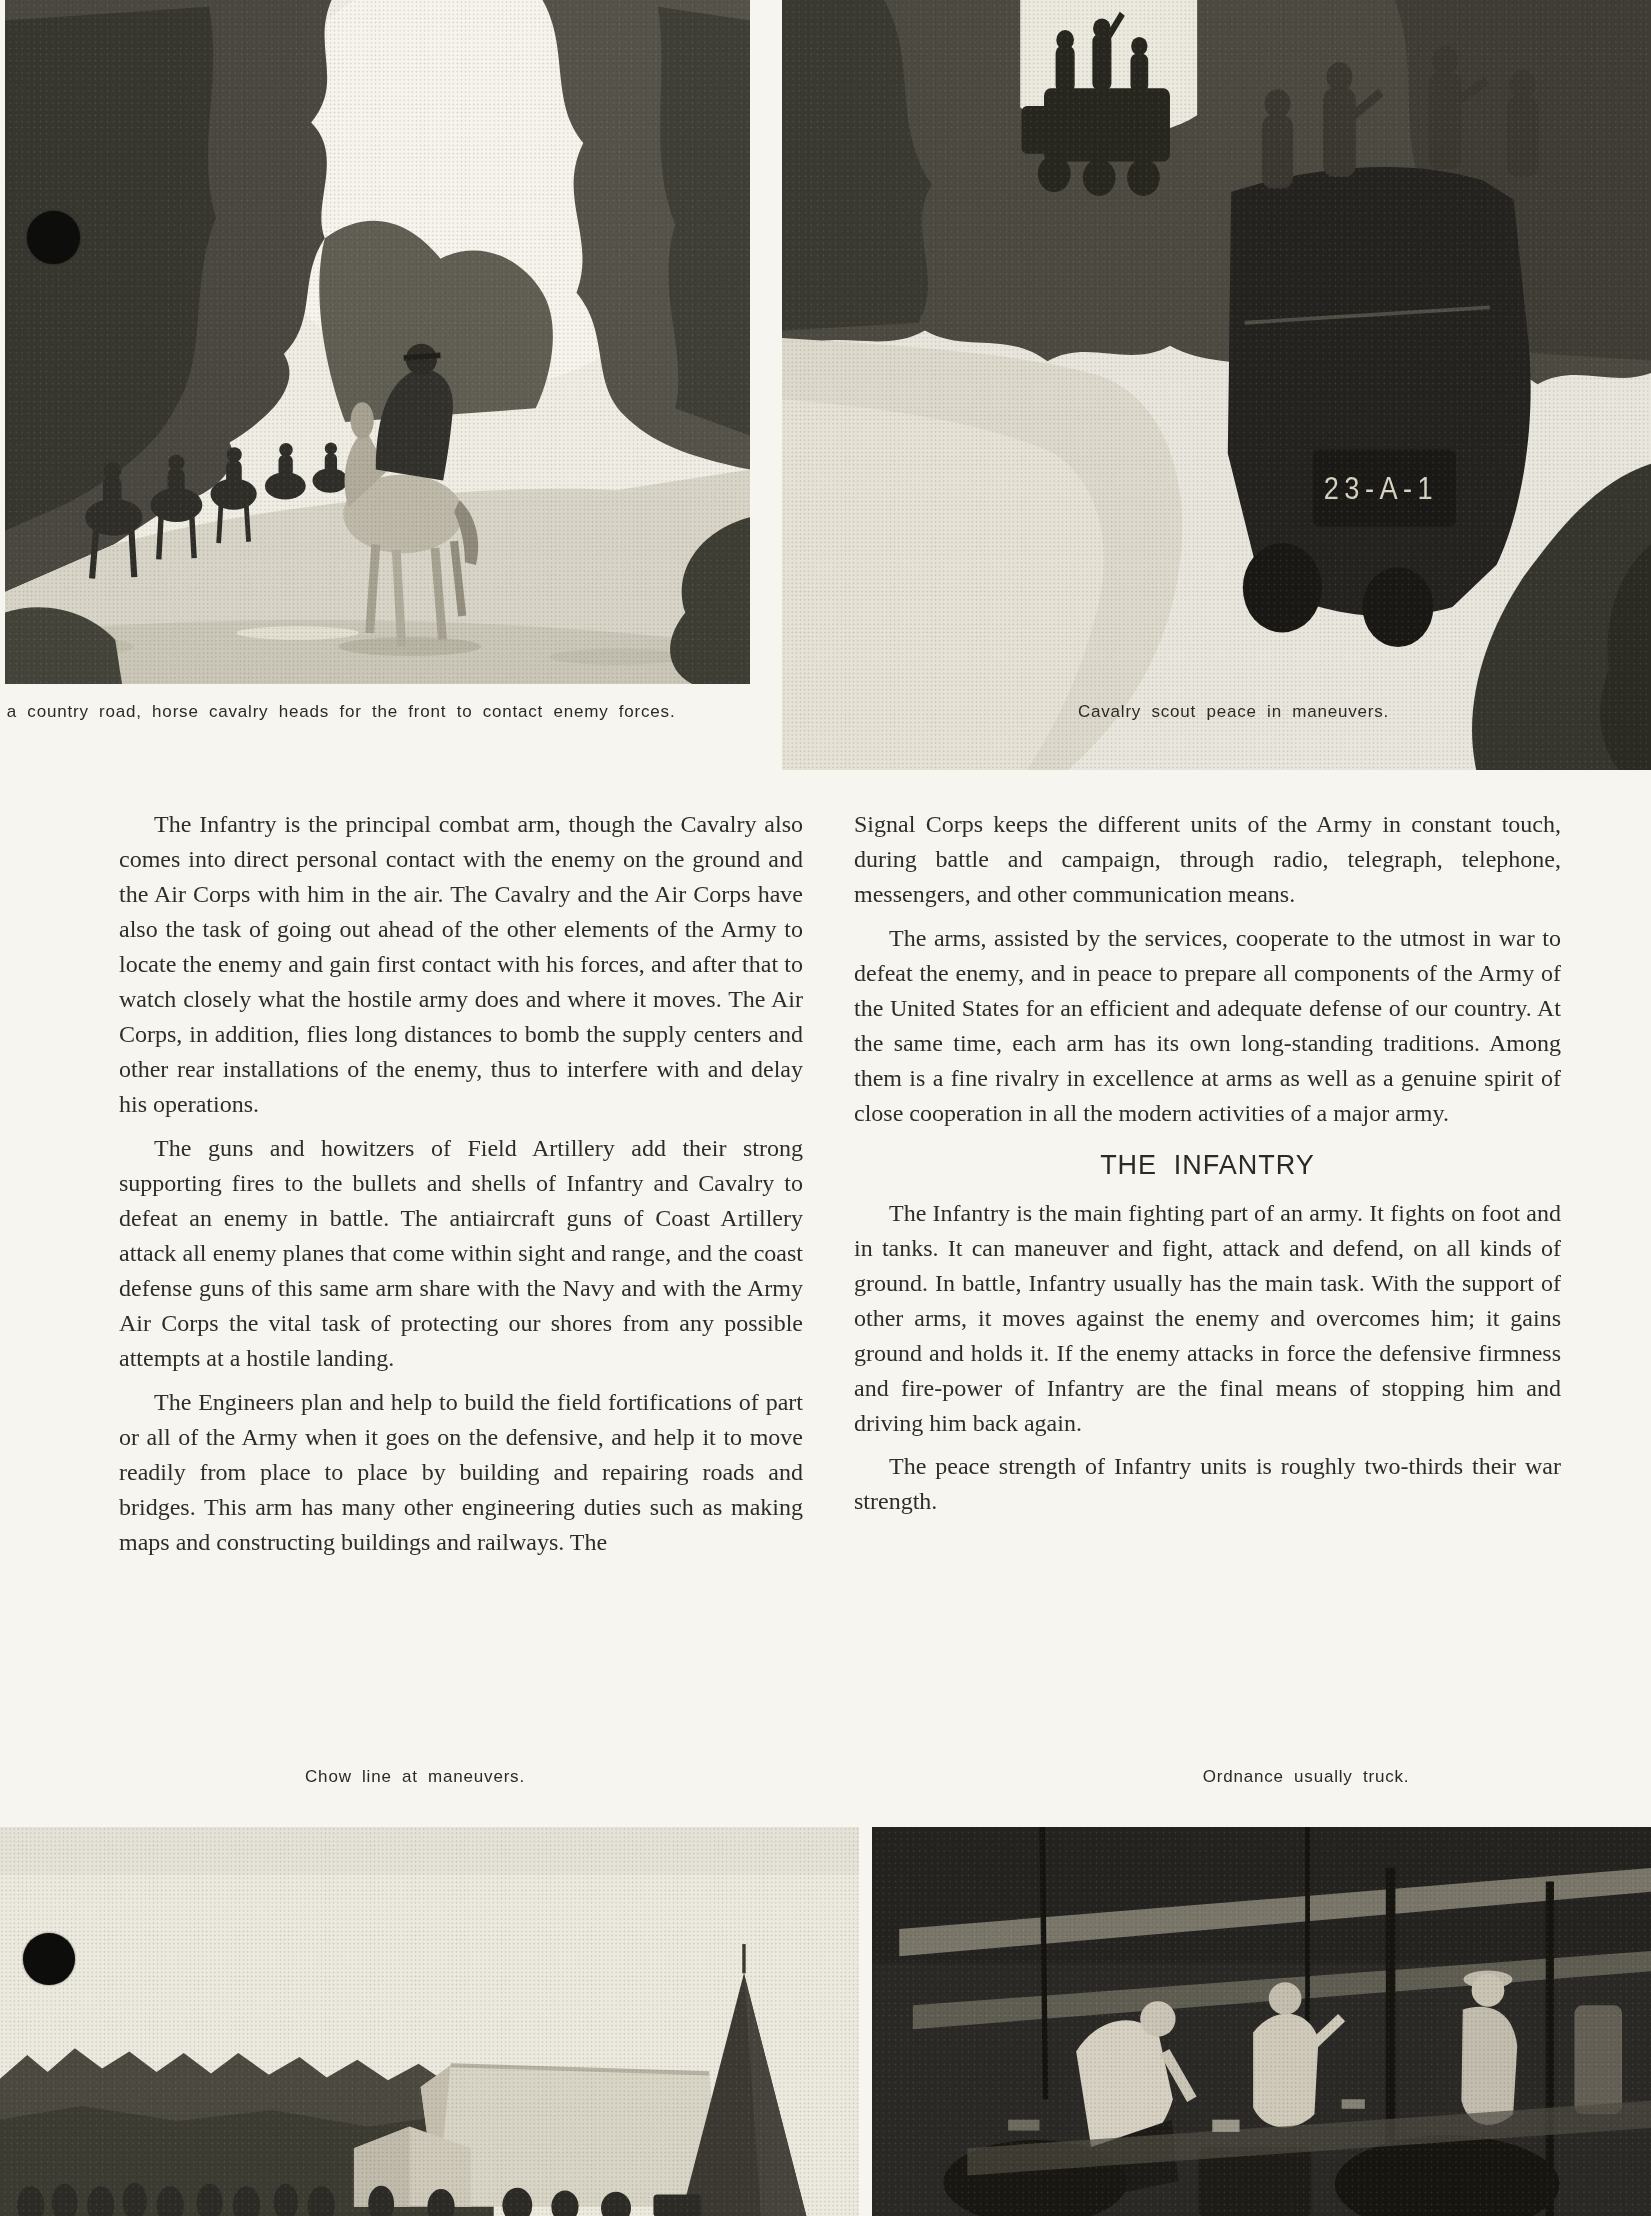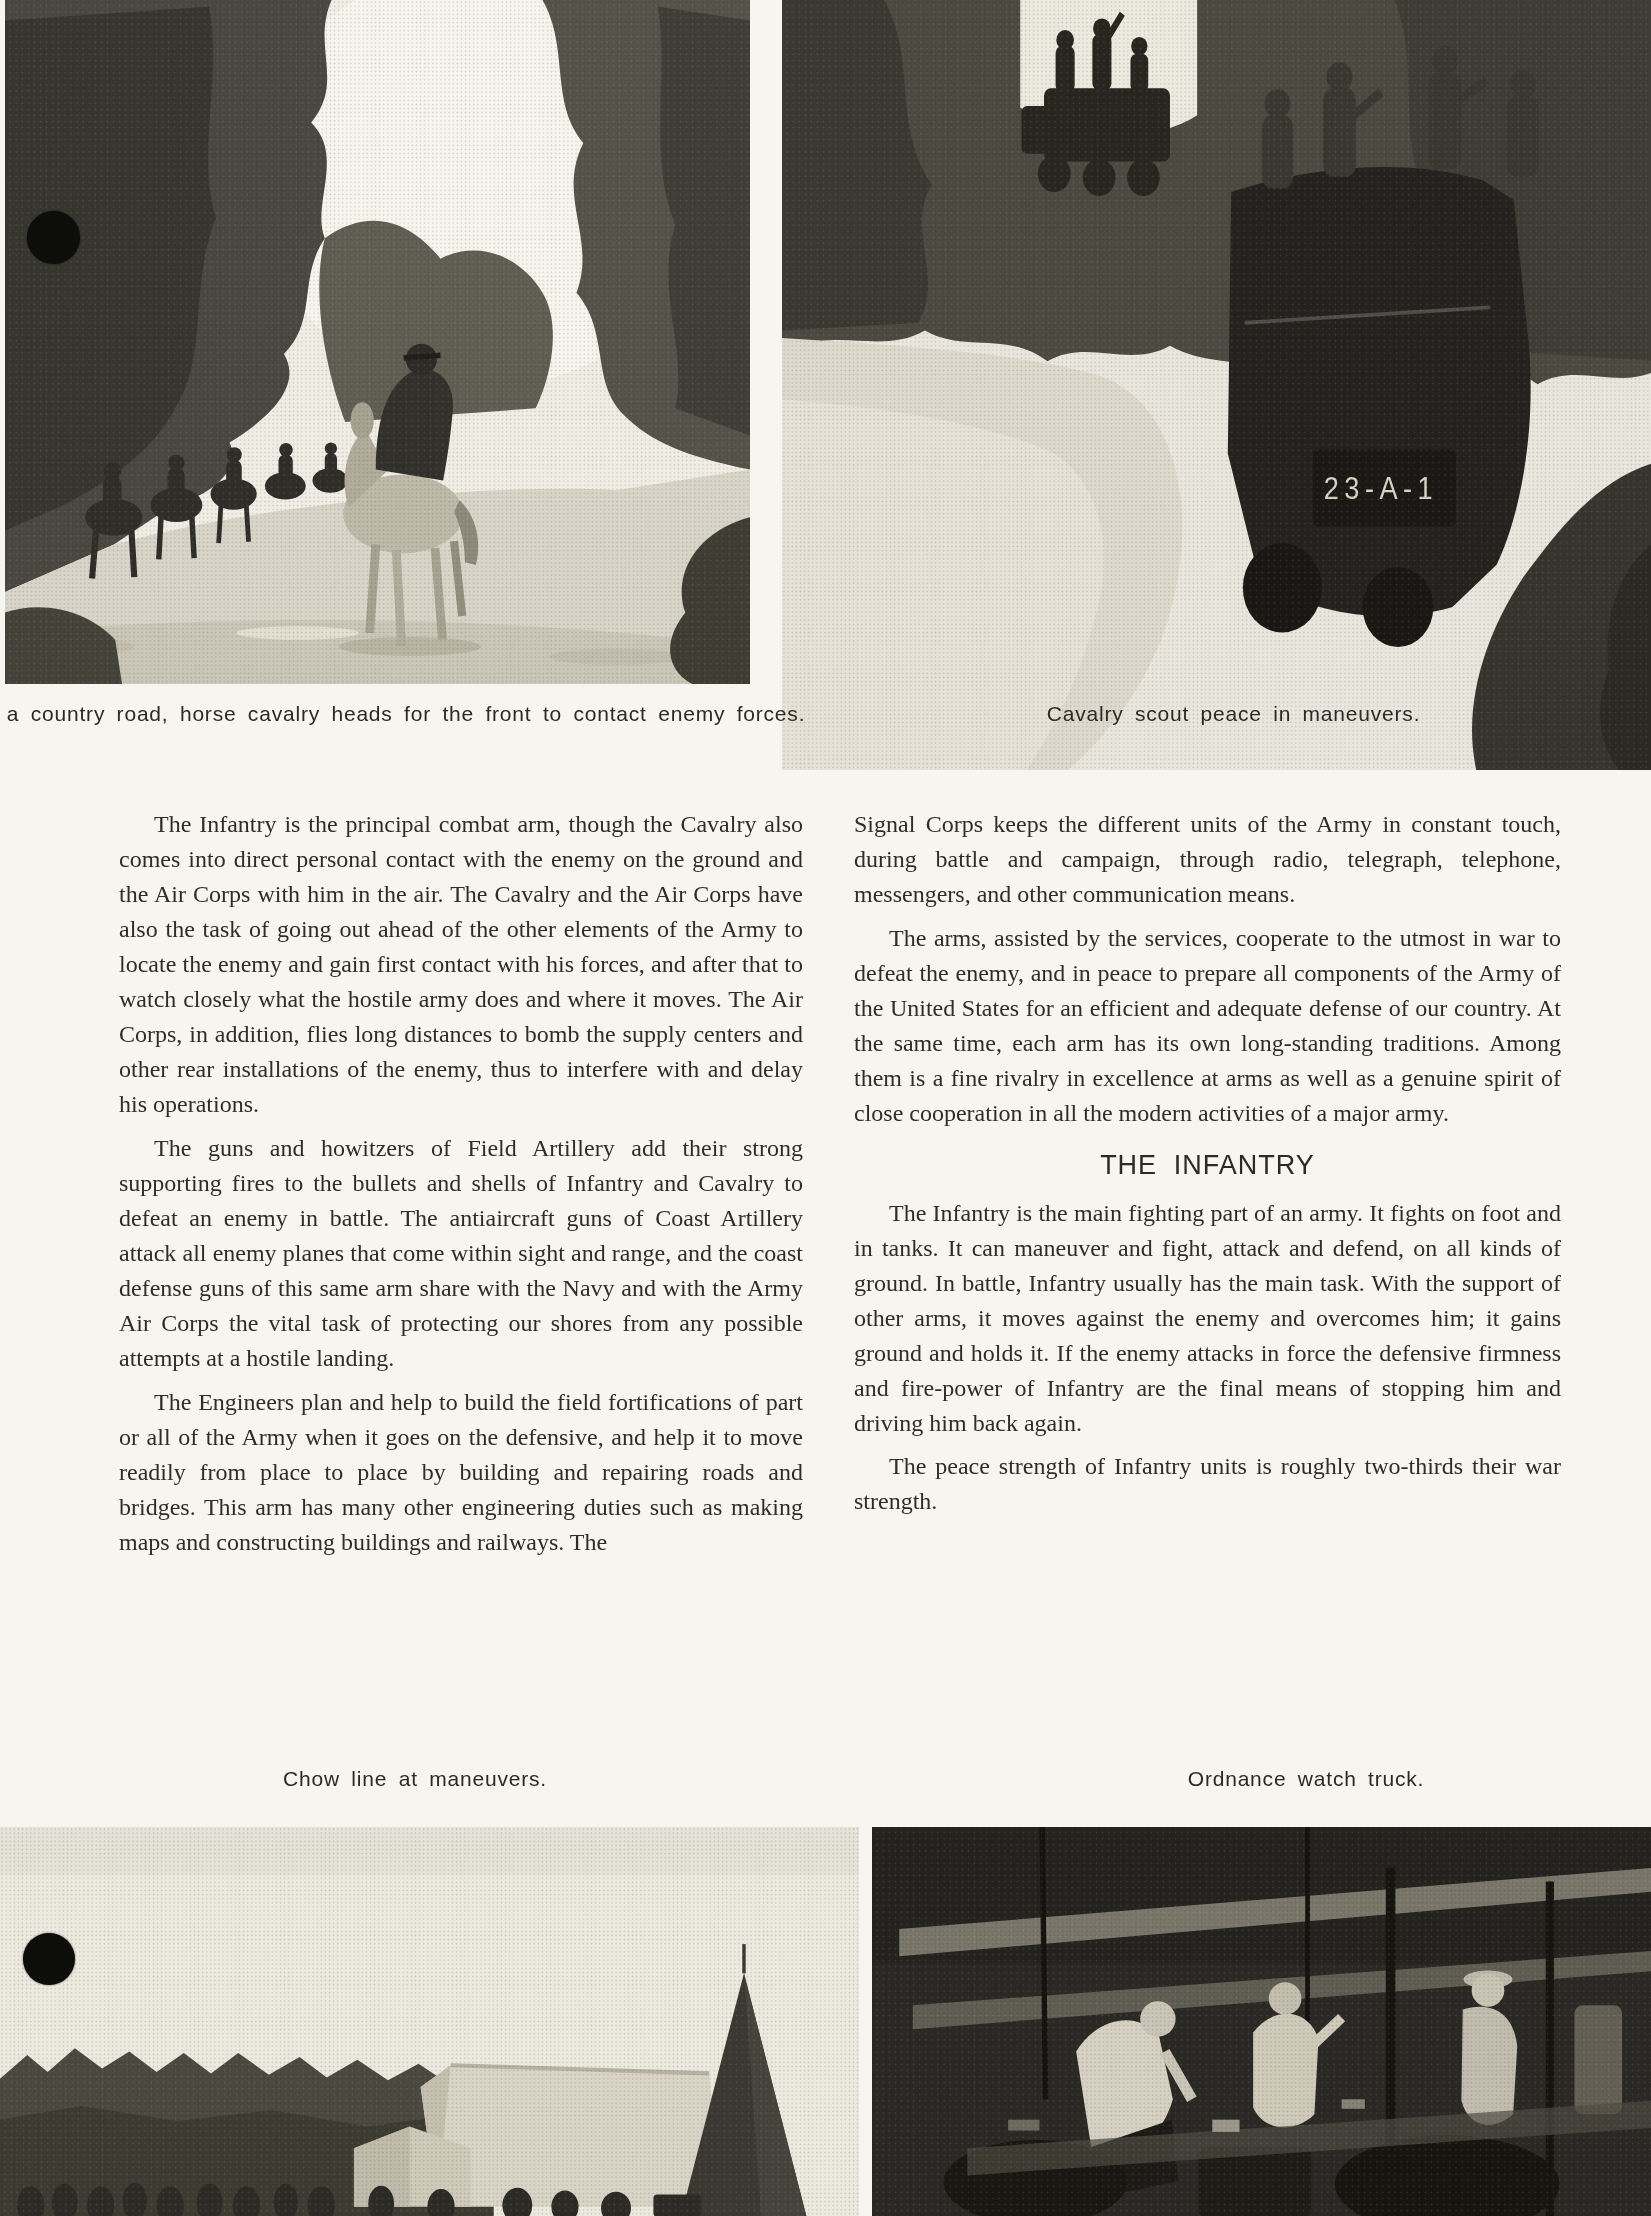--- a/index.html
+++ b/index.html
@@ -23,21 +23,21 @@
     opacity:.26;
   }
   #photo-tl{left:5.4px;top:0;width:745px;height:684px;}
   #photo-tr{left:774px;top:0;width:878px;height:770px;margin-left:8px;}
   #photo-bl{left:0;top:1827px;width:859px;height:390px;}
   #photo-br{left:872px;top:1827px;width:780px;height:390px;}
   
   .caption{
     position:absolute;
     font-family:"Liberation Sans", sans-serif;
-    font-size:21px;color:#2b2a26;
+    font-size:17px;color:#2b2a26;
     letter-spacing:0.8px;word-spacing:4.8px;
     white-space:nowrap;
   }
   #cap-tl{left:6.8px;top:702px;width:748px;text-align:left;}
   #cap-tr{left:816px;top:702px;width:835px;text-align:center;}
   #cap-bl{left:75px;top:1767px;width:680px;text-align:center;}
   #cap-br{left:966px;top:1767px;width:680px;text-align:center;}
   
   .col{
     position:absolute;top:807px;
@@ -190,21 +190,21 @@
 
   <div class="col" id="col-right">
     <p class="noindent">Signal Corps keeps the different units of the Army in constant touch, during battle and campaign, through radio, telegraph, telephone, messengers, and other communication means.</p>
     <p>The arms, assisted by the services, cooperate to the utmost in war to defeat the enemy, and in peace to prepare all components of the Army of the United States for an efficient and adequate defense of our country. At the same time, each arm has its own long-standing traditions. Among them is a fine rivalry in excellence at arms as well as a genuine spirit of close cooperation in all the modern activities of a major army.</p>
     <h2>THE INFANTRY</h2>
     <p>The Infantry is the main fighting part of an army. It fights on foot and in tanks. It can maneuver and fight, attack and defend, on all kinds of ground. In battle, Infantry usually has the main task. With the support of other arms, it moves against the enemy and overcomes him; it gains ground and holds it. If the enemy attacks in force the defensive firmness and fire-power of Infantry are the final means of stopping him and driving him back again.</p>
     <p>The peace strength of Infantry units is roughly two-thirds their war strength.</p>
   </div>
 
   <div class="caption" id="cap-bl">Chow line at maneuvers.</div>
-  <div class="caption" id="cap-br">Ordnance watch truck.</div>
+  <div class="caption" id="cap-br">Ordnance usually truck.</div>
 
   <div class="photo" id="photo-bl">
     <svg viewBox="0 0 1262 573" preserveAspectRatio="none">
       <rect width="1262" height="573" fill="#ece9de"></rect>
       <rect width="1262" height="70" fill="#e3e0d4" opacity="0.8"></rect>
       <g>
         <path d="M0,370 L40,335 L70,360 L110,325 L150,355 L190,330 L230,360 L270,332 L310,362 L350,332 L395,364 L440,338 L480,368 L525,342 L570,372 L615,348 L660,378 L700,352 L725,382 L725,573 L0,573 Z" fill="#4b4940"></path>
         <path d="M0,430 L120,410 L260,432 L400,416 L540,440 L660,424 L725,440 L725,573 L0,573 Z" fill="#3d3c33"></path>
       </g>
       <g>

